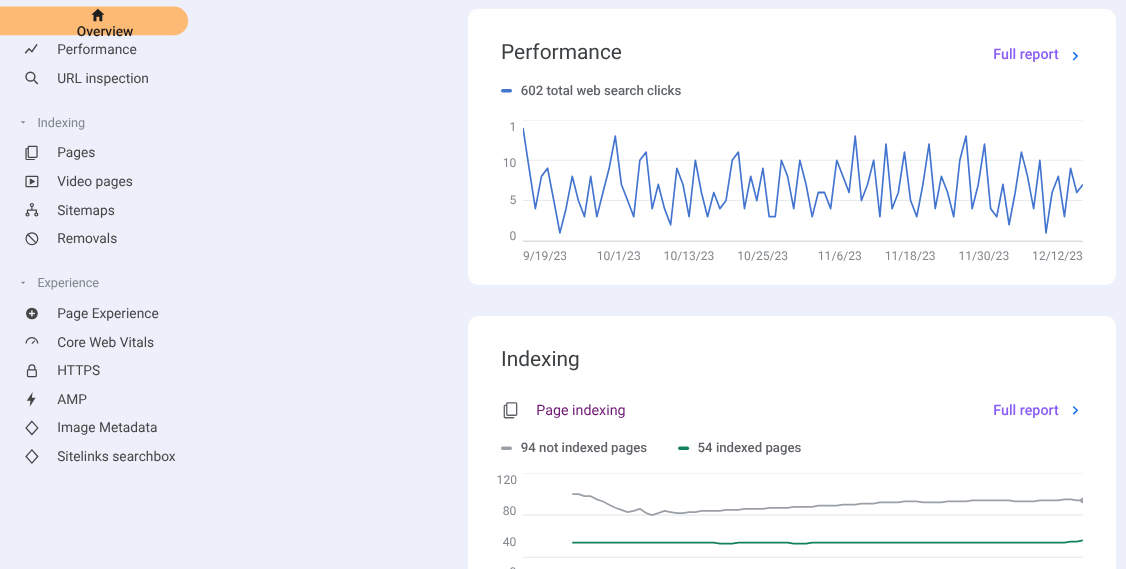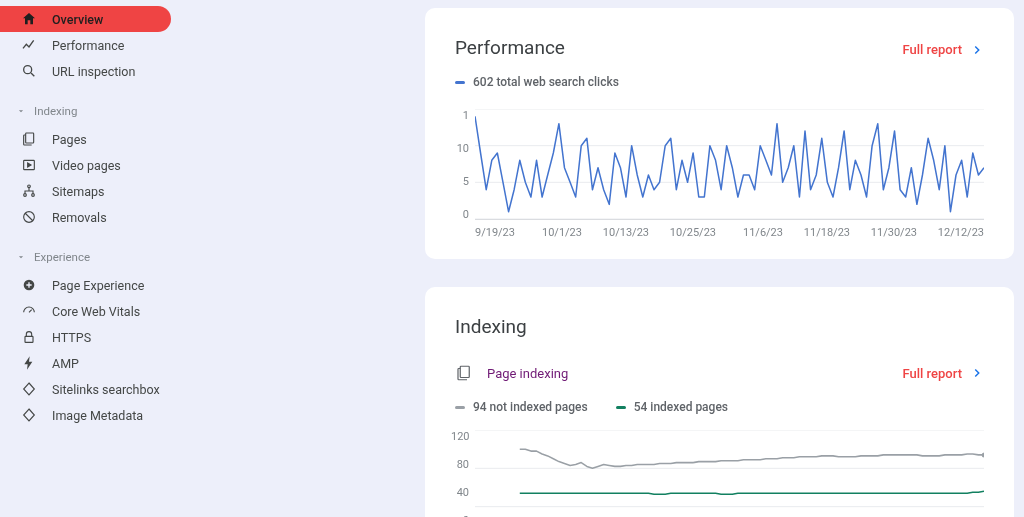--- a/index.html
+++ b/index.html
@@ -31,23 +31,24 @@
     height: 26px;
     padding-left: 20px;
     font-size: 12.5px;
     color: #444746;
     cursor: pointer;
     border-radius: 0 14px 14px 0;
     margin-right: 14px;
     margin-bottom: 0px;
   }
   .side-item.active {
-    background: #ef4444;
+    background: #fdba74;
     font-weight: 500;
     color: #1f1f1f;
+    flex-direction: column;
   }
   .side-item .icon {
     width: 18px; height: 18px;
     display: flex; align-items: center; justify-content: center;
     margin-right: 14px;
     color: #444746;
   }
   .side-item.active .icon { color: #1f1f1f; }
   .side-section {
     display: flex;
@@ -83,21 +84,21 @@
     align-items: baseline;
   }
   .card-title {
     font-size: 19px;
     color: #3c4043;
     font-weight: 400;
   }
   .full-report {
     display: flex;
     align-items: center;
-    color: #ef4444;
+    color: #8b5cf6;
     font-size: 13px;
     font-weight: 500;
     cursor: pointer;
   }
   .full-report svg { margin-left: 8px; }
   .legend {
     margin-top: 16px;
     display: flex;
     gap: 28px;
     font-size: 12px;
@@ -260,29 +261,29 @@
         </svg>
     </span>
     <span>AMP</span>
   </div>
   <div class="side-item">
     <span class="icon">
       <svg viewBox="0 0 24 24" width="16" height="16" fill="none" stroke="currentColor" stroke-width="1.7">
           <path d="M12 3l8 9-8 9-8-9z"></path>
         </svg>
     </span>
+    <span>Image Metadata</span>
+  </div>
+  <div class="side-item">
+    <span class="icon">
+      <svg viewBox="0 0 24 24" width="16" height="16" fill="none" stroke="currentColor" stroke-width="1.7">
+          <path d="M12 3l8 9-8 9-8-9z"></path>
+        </svg>
+    </span>
     <span>Sitelinks searchbox</span>
-  </div>
-  <div class="side-item">
-    <span class="icon">
-      <svg viewBox="0 0 24 24" width="16" height="16" fill="none" stroke="currentColor" stroke-width="1.7">
-          <path d="M12 3l8 9-8 9-8-9z"></path>
-        </svg>
-    </span>
-    <span>Image Metadata</span>
   </div>
 
   <div class="side-section collapsed" style="margin-top:18px;">
     
     
   </div>
 </div>
 
 <div class="main">
 

